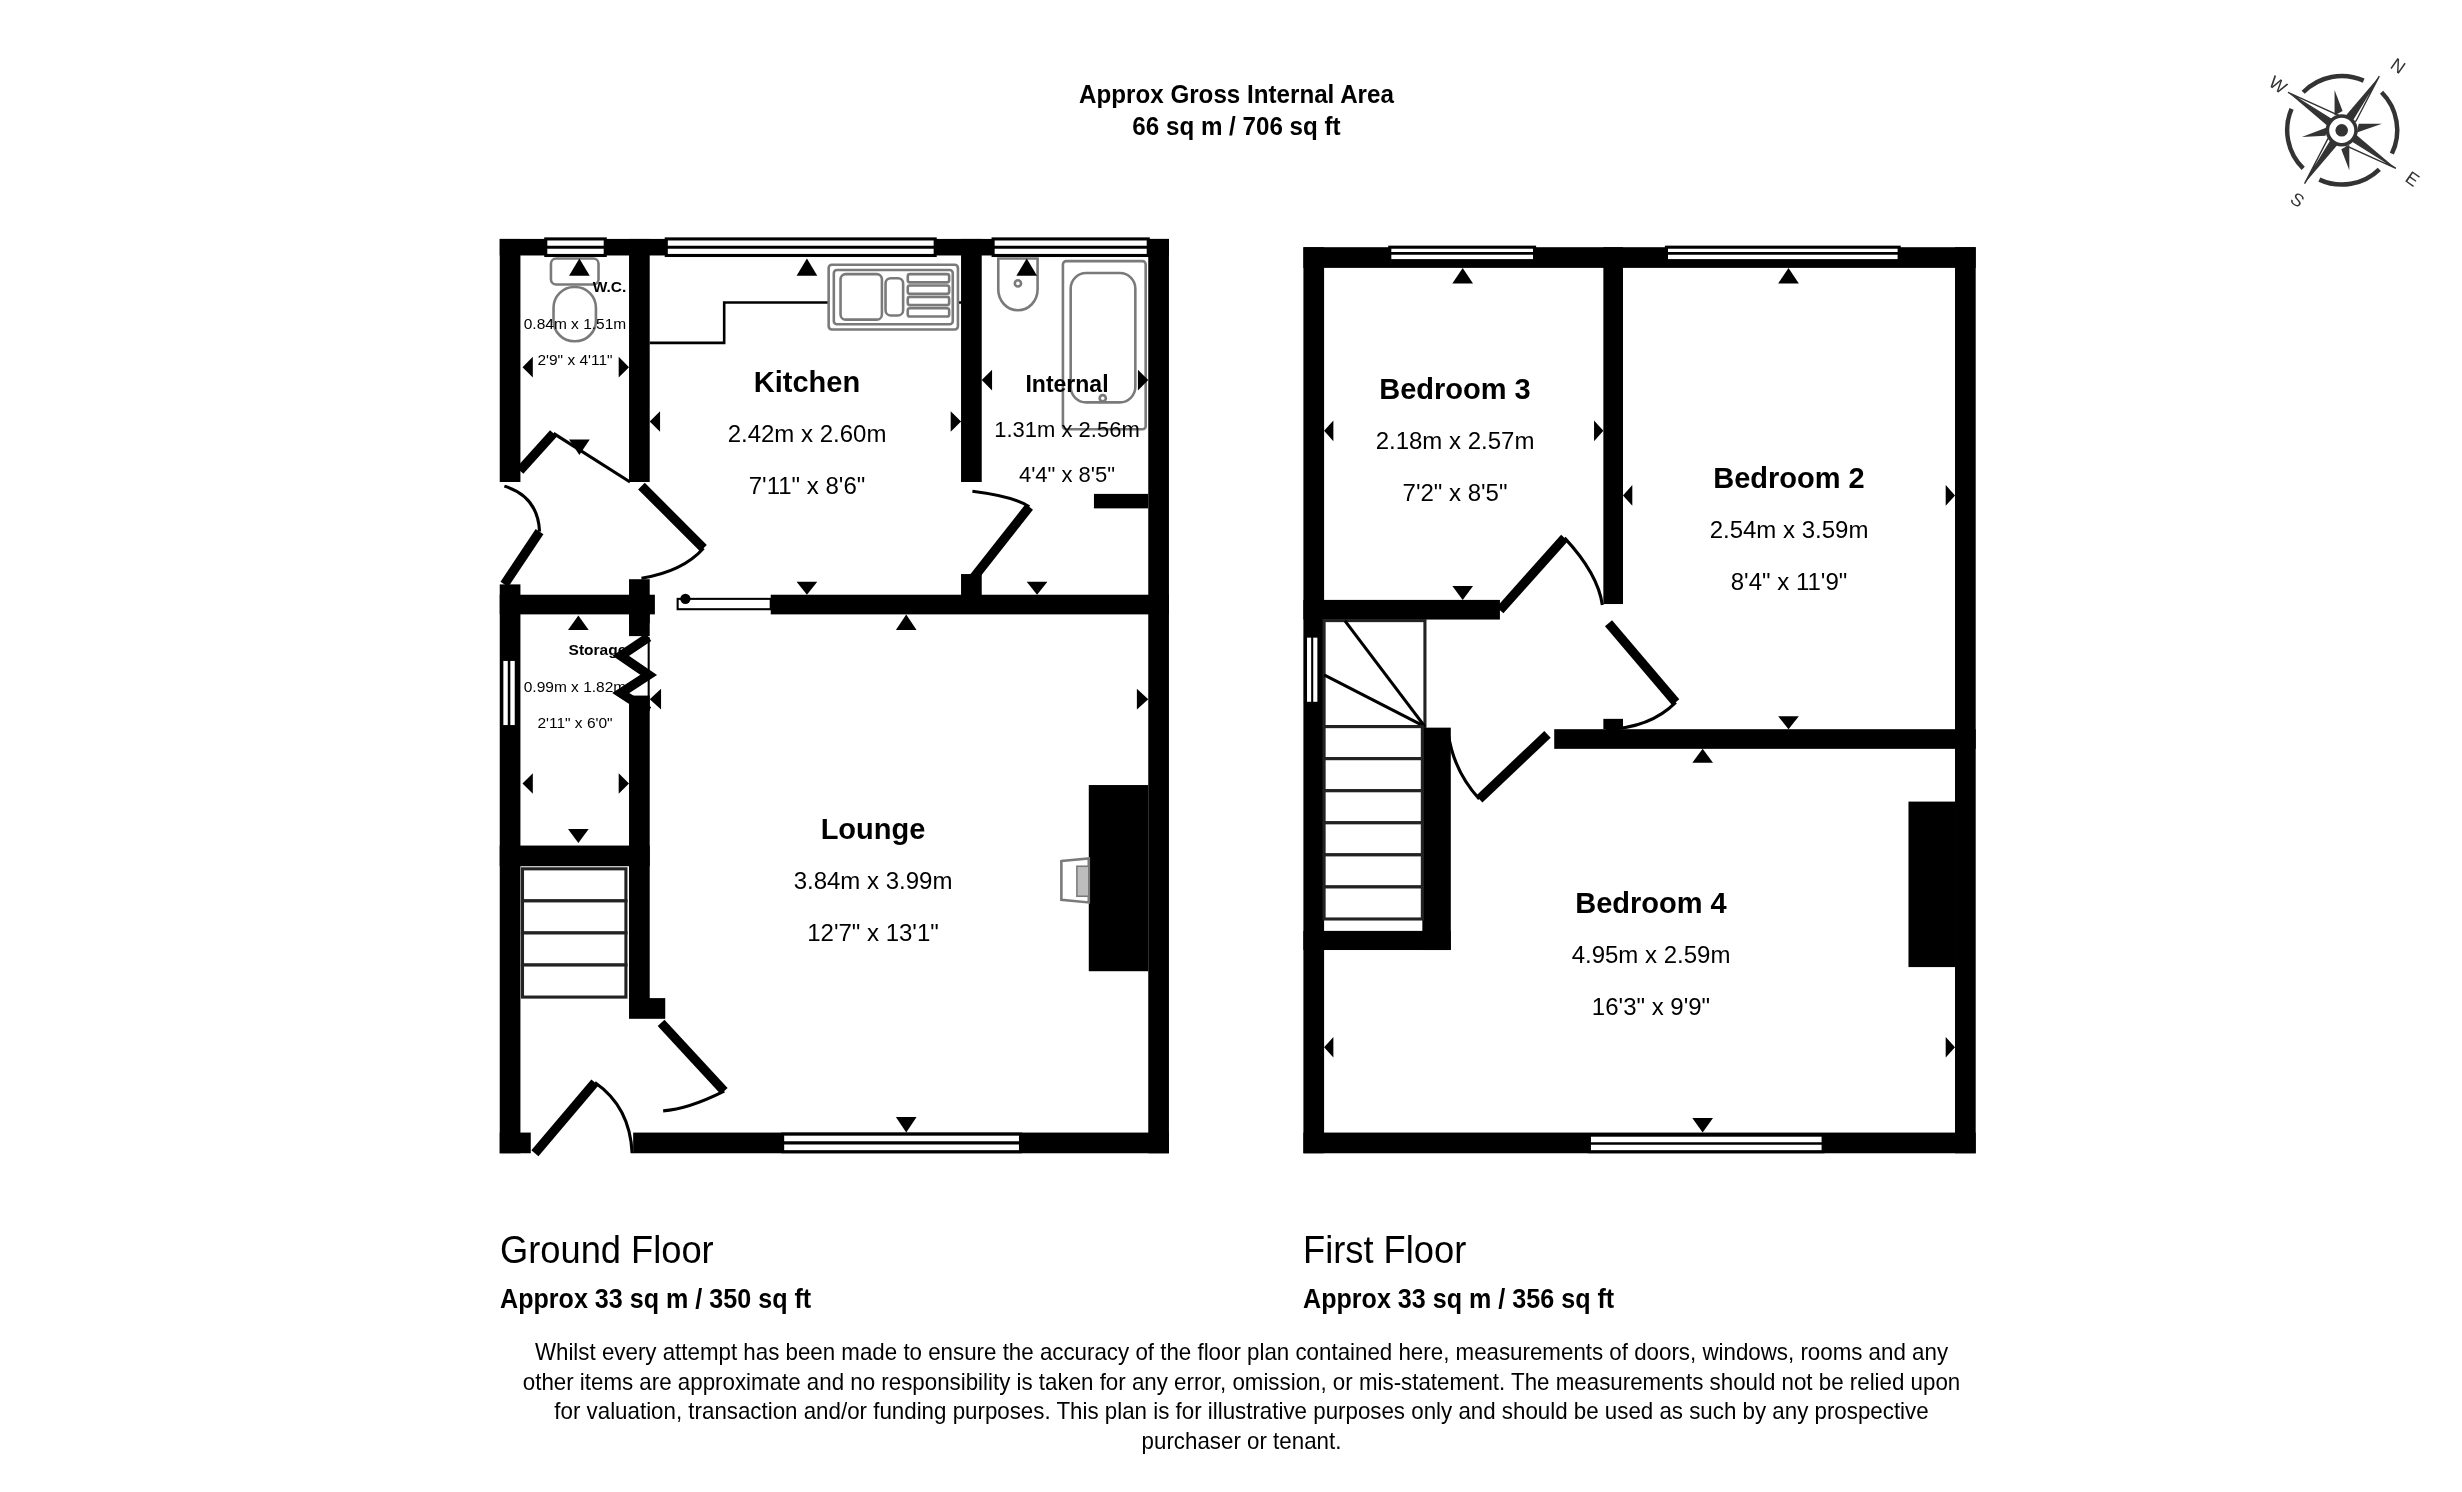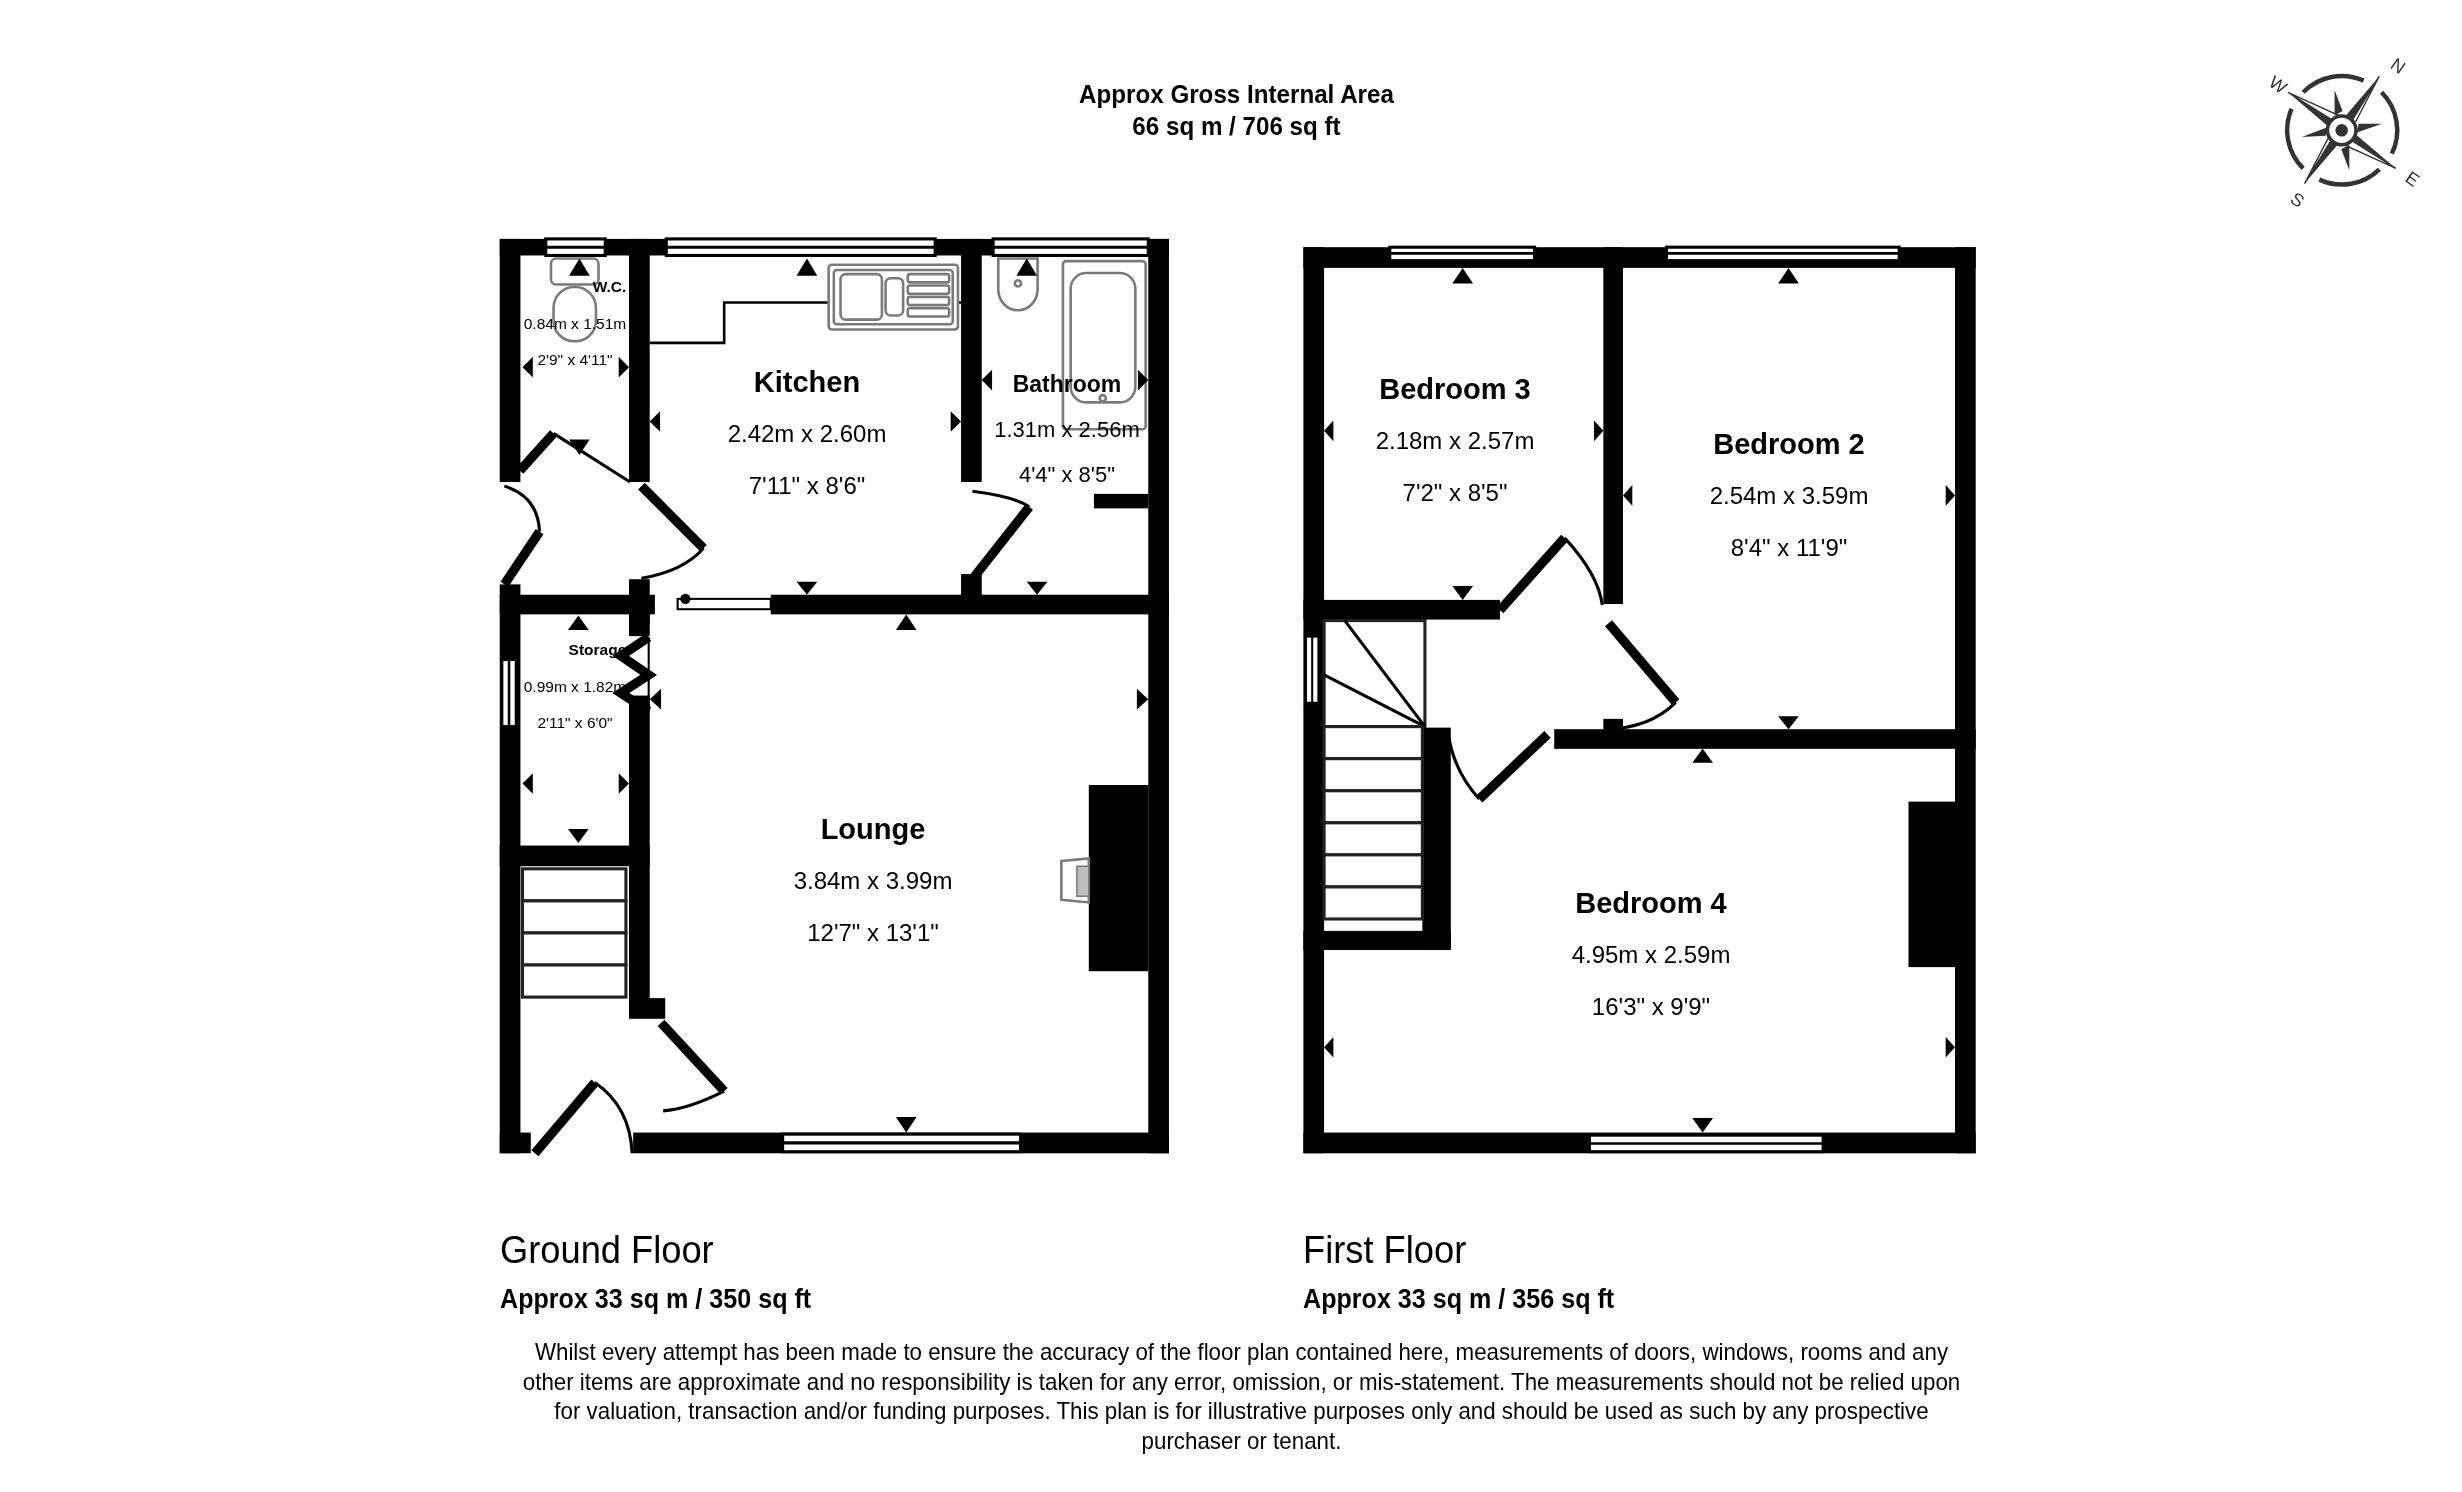--- a/index.html
+++ b/index.html
@@ -259,41 +259,41 @@
   <span class="name">W.C.</span>
   <span class="dim">0.84m x 1.51m</span>
   <span class="dim">2'9" x 4'11"</span>
 </div>
 <div class="room-label lg" style="left:807px; top:365px;">
   <span class="name">Kitchen</span>
   <span class="dim">2.42m x 2.60m</span>
   <span class="dim">7'11" x 8'6"</span>
 </div>
 <div class="room-label md" style="left:1067px; top:371px;">
-  <span class="name">Bathroom</span>
+  <span class="name">Internal</span>
   <span class="dim">1.31m x 2.56m</span>
   <span class="dim">4'4" x 8'5"</span>
 </div>
 <div class="room-label sm" style="left:575px; top:641px;">
   <span class="name">Storage</span>
   <span class="dim">0.99m x 1.82m</span>
   <span class="dim">2'11" x 6'0"</span>
 </div>
 <div class="room-label lg" style="left:873px; top:812px;">
   <span class="name">Lounge</span>
   <span class="dim">3.84m x 3.99m</span>
   <span class="dim">12'7" x 13'1"</span>
 </div>
 
 <div class="room-label lg" style="left:1455px; top:372px;">
   <span class="name">Bedroom 3</span>
   <span class="dim">2.18m x 2.57m</span>
   <span class="dim">7'2" x 8'5"</span>
 </div>
-<div class="room-label lg" style="left:1789px; top:427px;">
+<div class="room-label lg" style="left:1789px; top:461px;">
   <span class="name">Bedroom 2</span>
   <span class="dim">2.54m x 3.59m</span>
   <span class="dim">8'4" x 11'9"</span>
 </div>
 <div class="room-label lg" style="left:1651px; top:886px;">
   <span class="name">Bedroom 4</span>
   <span class="dim">4.95m x 2.59m</span>
   <span class="dim">16'3" x 9'9"</span>
 </div>
 

